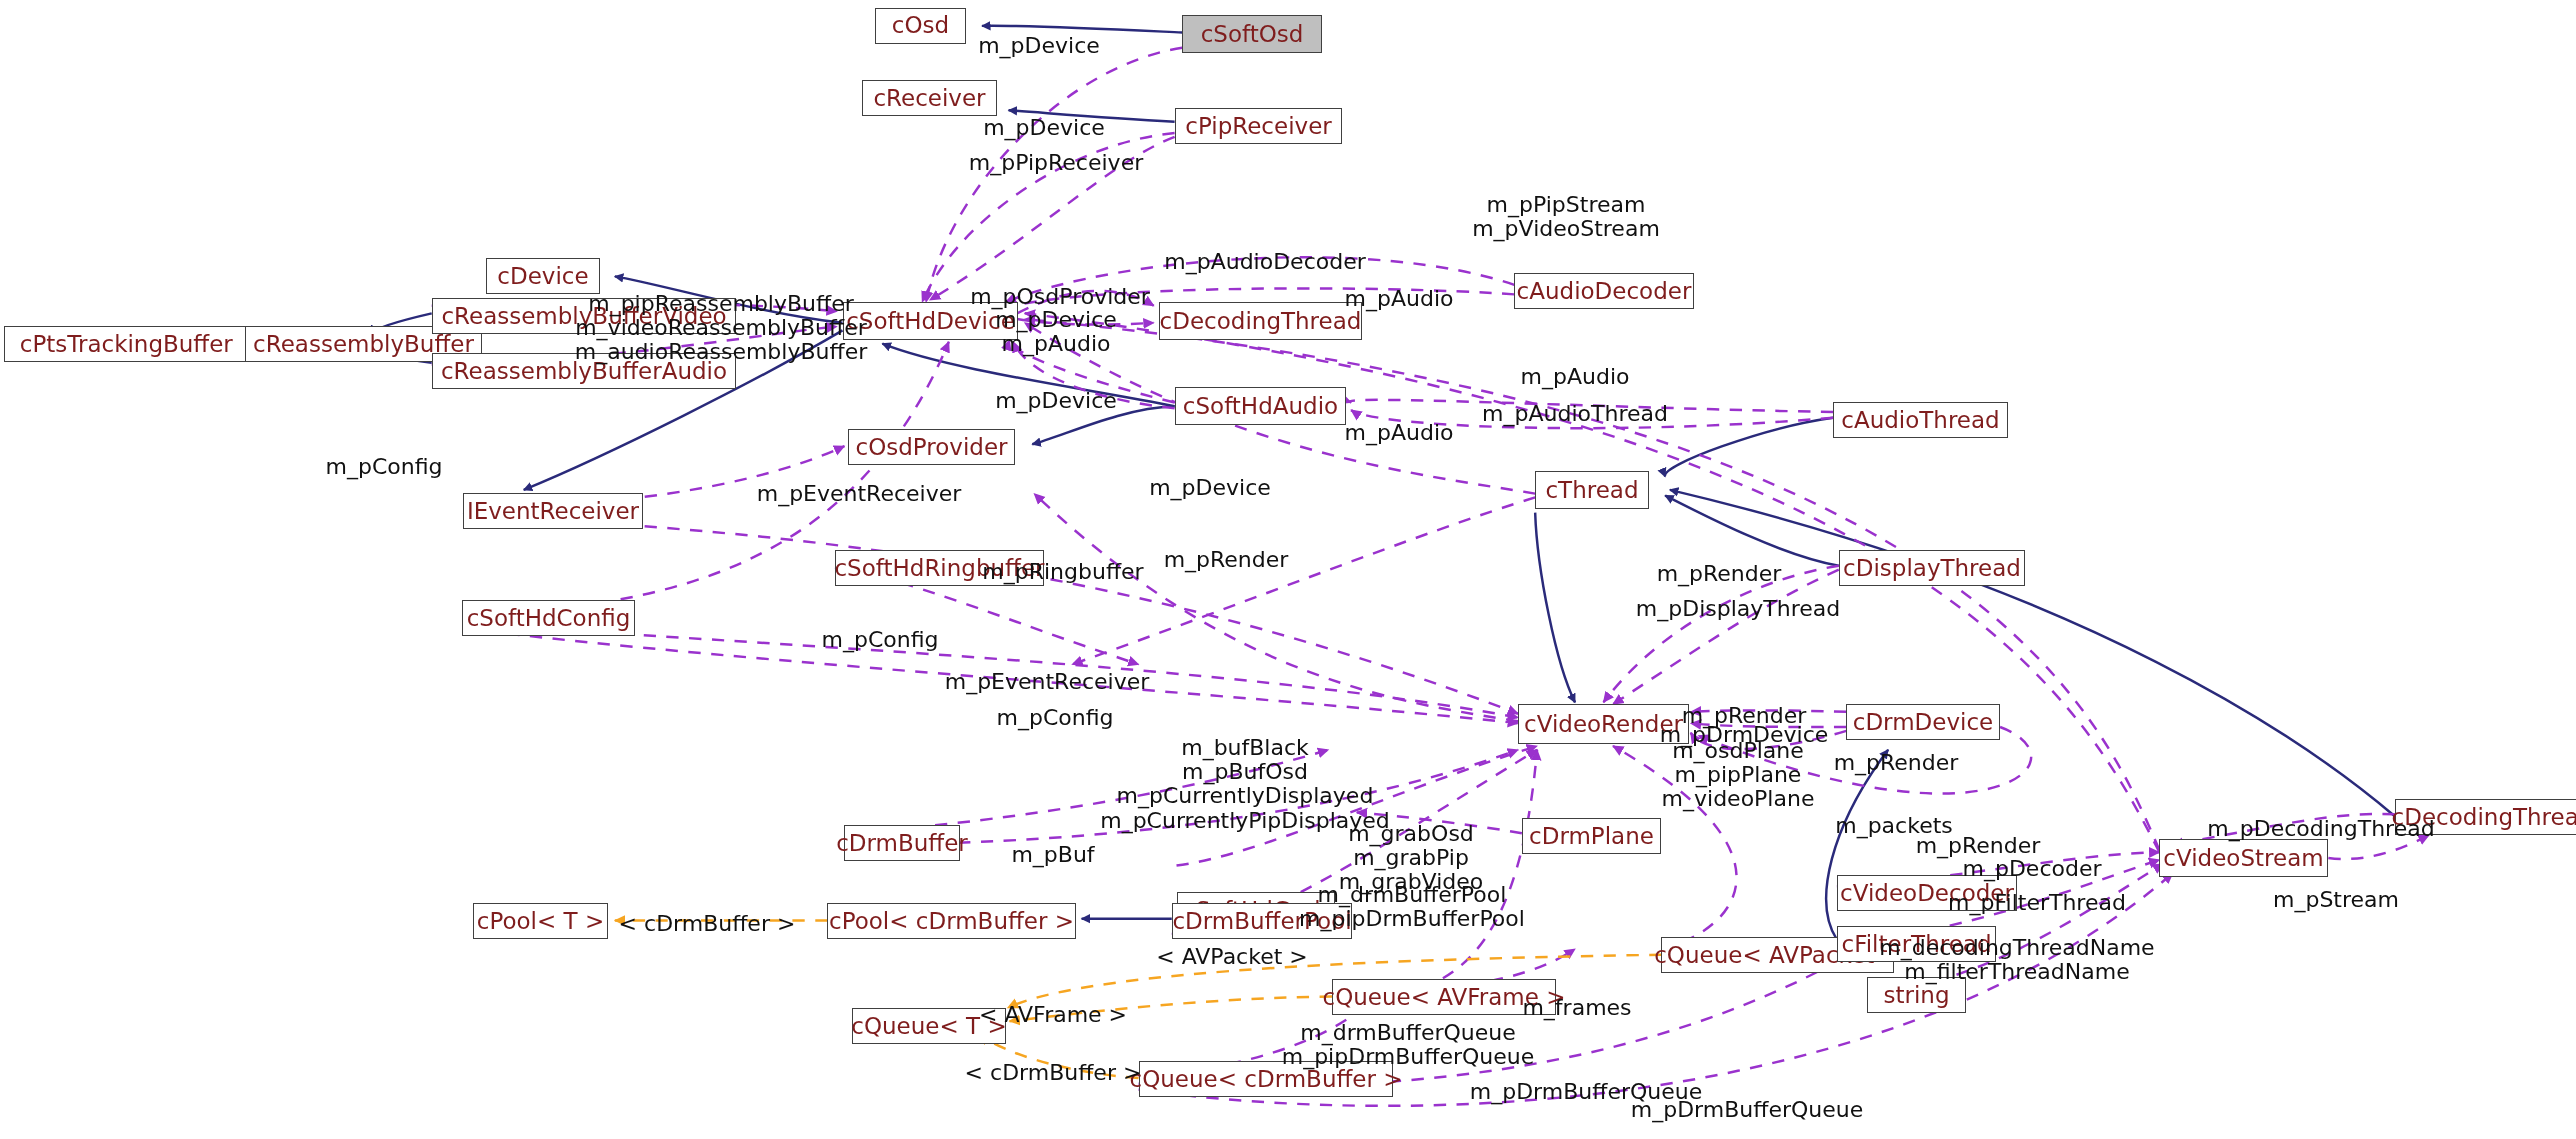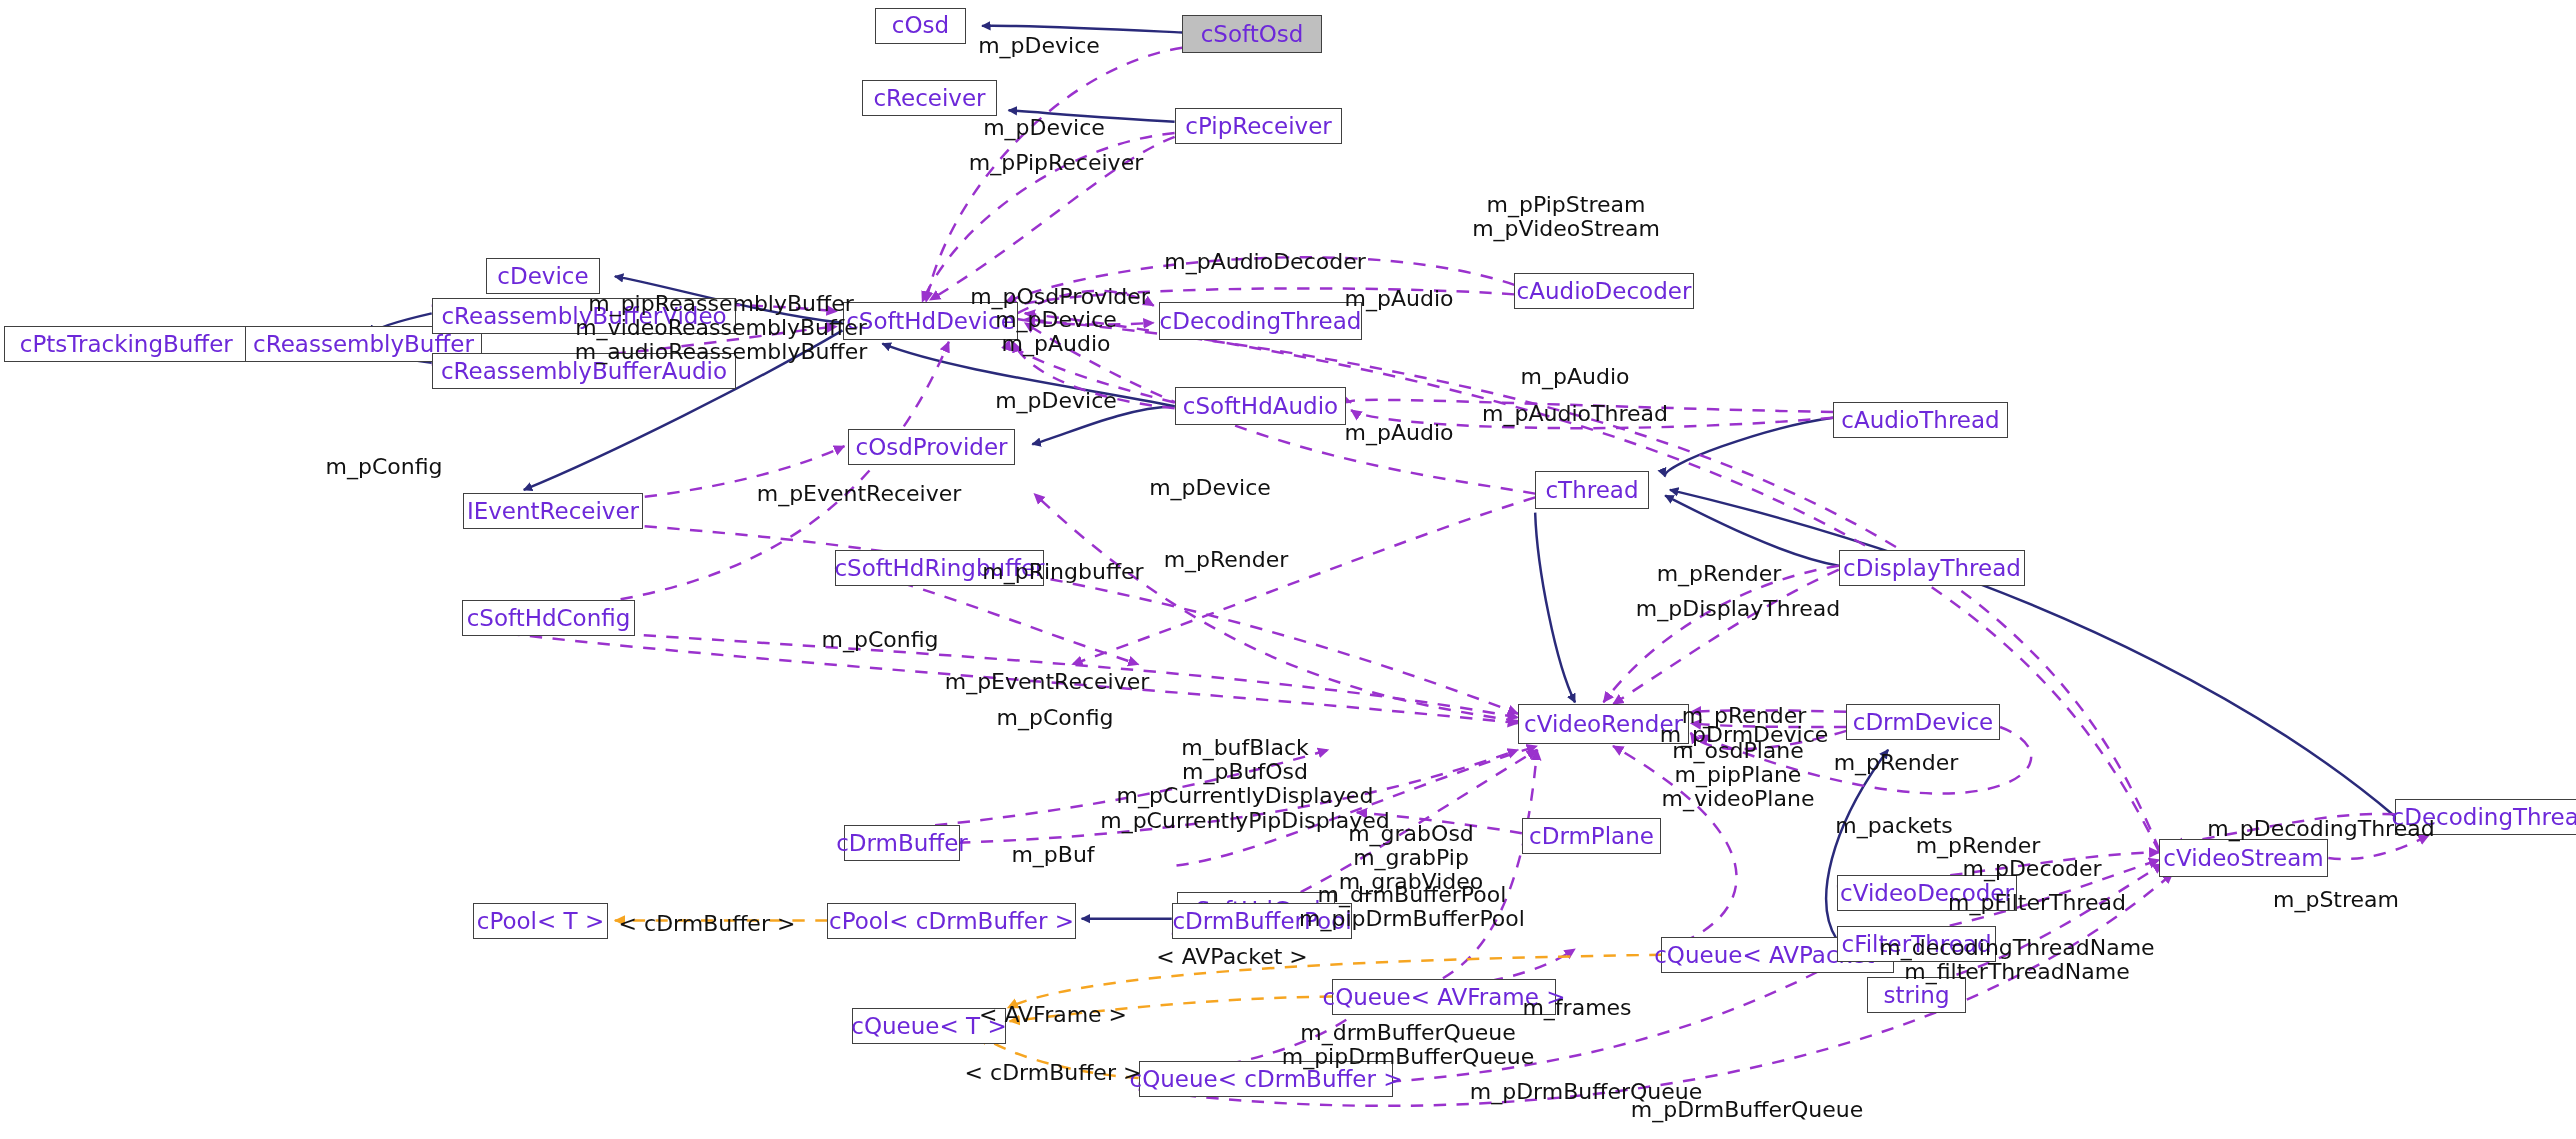--- a/index.html
+++ b/index.html
@@ -19,21 +19,21 @@
     position: absolute;
     left: 0; top: 0;
     width: 2576px;
     height: 1140px;
   }
   .node {
     position: absolute;
     box-sizing: border-box;
     background: #ffffff;
     border: 1.9px solid #404040;
-    color: #6d28d9;
+    color: #7f1d1d;
     font-size: 23px;
     line-height: 1;
     display: flex;
     align-items: center;
     justify-content: center;
     white-space: nowrap;
     z-index: 5;
     letter-spacing: 0px;
   }
   .node.highlight {

